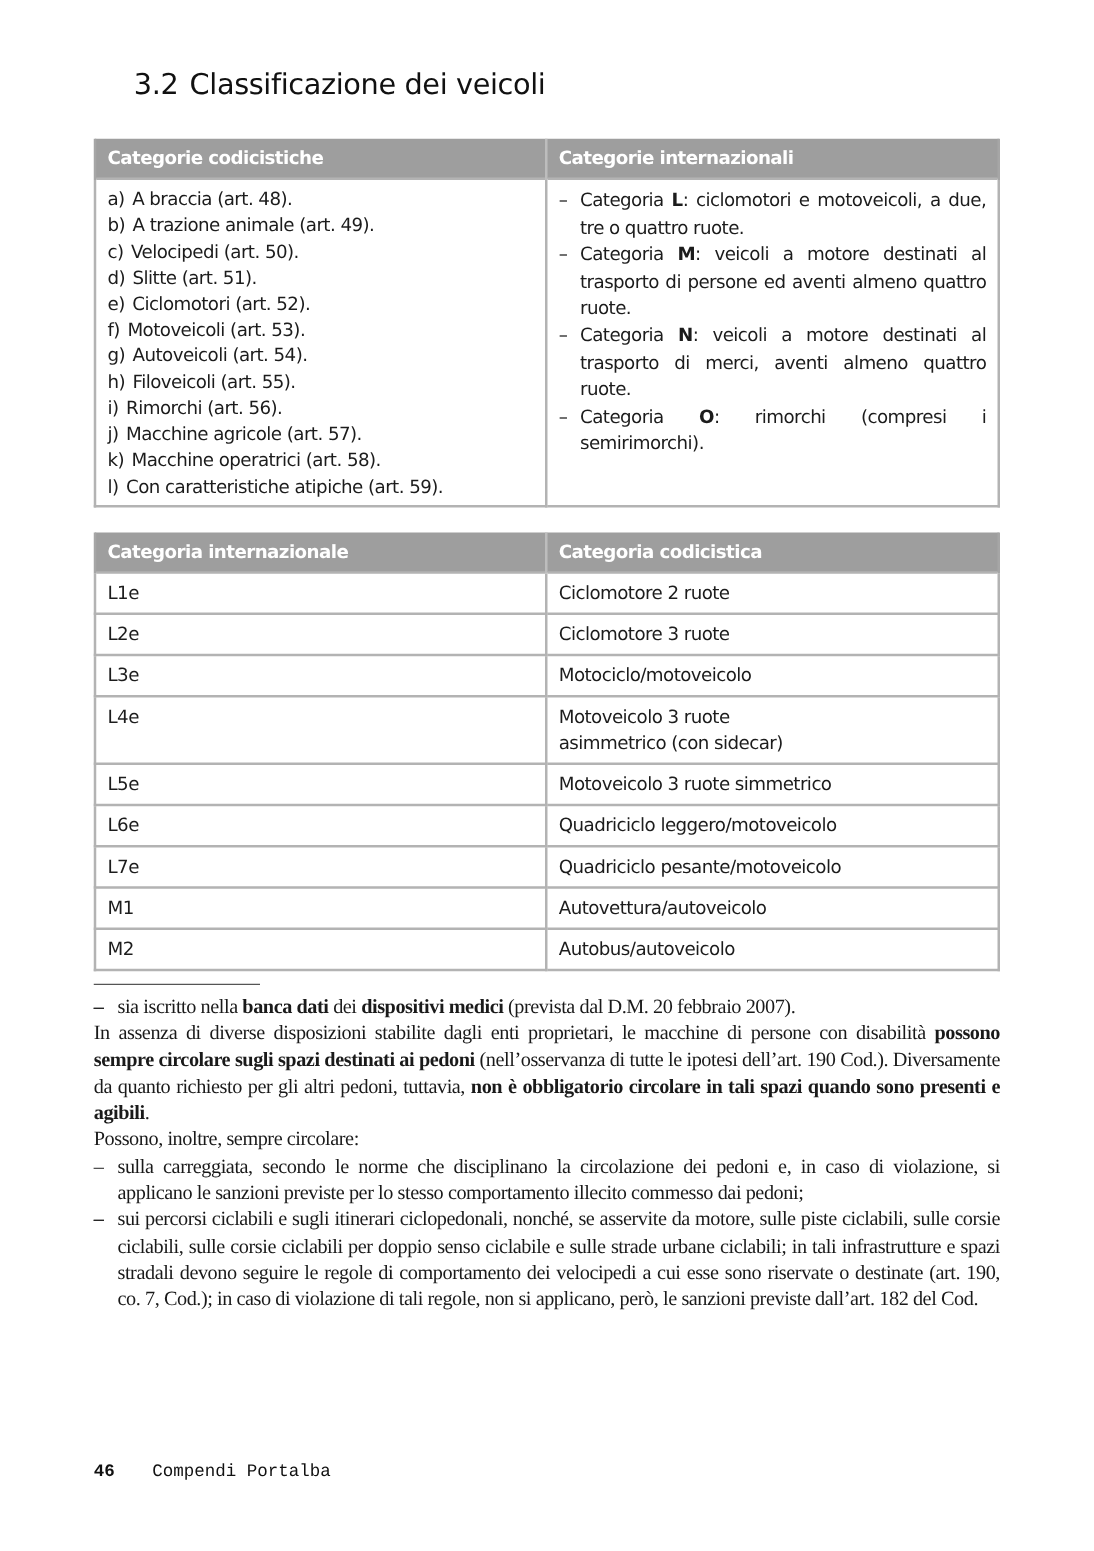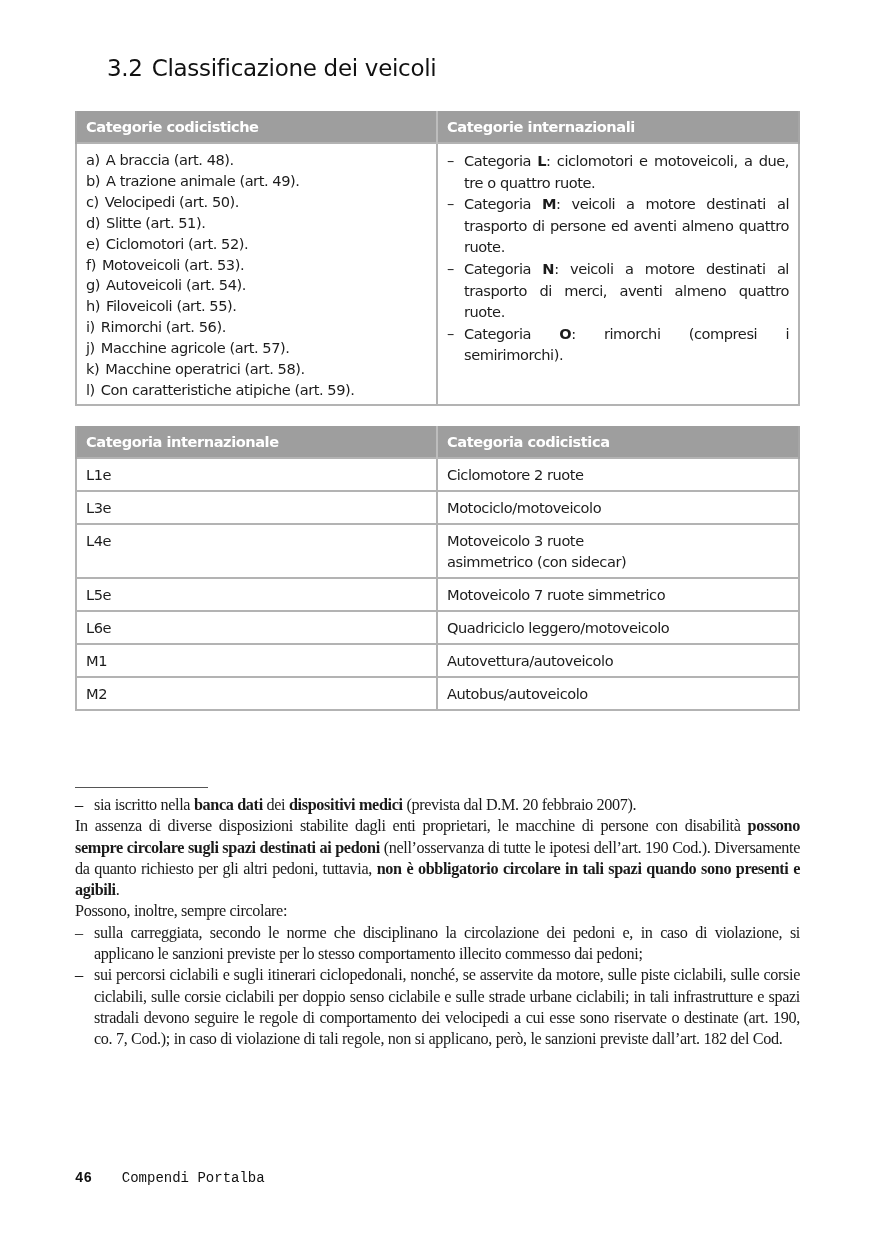--- a/index.html
+++ b/index.html
@@ -123,35 +123,43 @@
       <th>Categoria internazionale</th>
       <th>Categoria codicistica</th>
     </tr>
   </thead>
   <tbody id="t2-body">
       <tr>
         <td>L1e</td>
         <td style="white-space:pre-line">Ciclomotore 2 ruote</td>
       </tr>
       <tr>
+        <td>L2e</td>
+        <td style="white-space:pre-line">Ciclomotore 3 ruote</td>
+      </tr>
+      <tr>
         <td>L3e</td>
         <td style="white-space:pre-line">Motociclo/motoveicolo</td>
       </tr>
       <tr>
         <td>L4e</td>
         <td style="white-space:pre-line">Motoveicolo 3 ruote
 asimmetrico (con sidecar)</td>
       </tr>
       <tr>
         <td>L5e</td>
-        <td style="white-space:pre-line">Motoveicolo 7 ruote simmetrico</td>
+        <td style="white-space:pre-line">Motoveicolo 3 ruote simmetrico</td>
       </tr>
       <tr>
         <td>L6e</td>
         <td style="white-space:pre-line">Quadriciclo leggero/motoveicolo</td>
+      </tr>
+      <tr>
+        <td>L7e</td>
+        <td style="white-space:pre-line">Quadriciclo pesante/motoveicolo</td>
       </tr>
       <tr>
         <td>M1</td>
         <td style="white-space:pre-line">Autovettura/autoveicolo</td>
       </tr>
       <tr>
         <td>M2</td>
         <td style="white-space:pre-line">Autobus/autoveicolo</td>
       </tr>
     </tbody>

